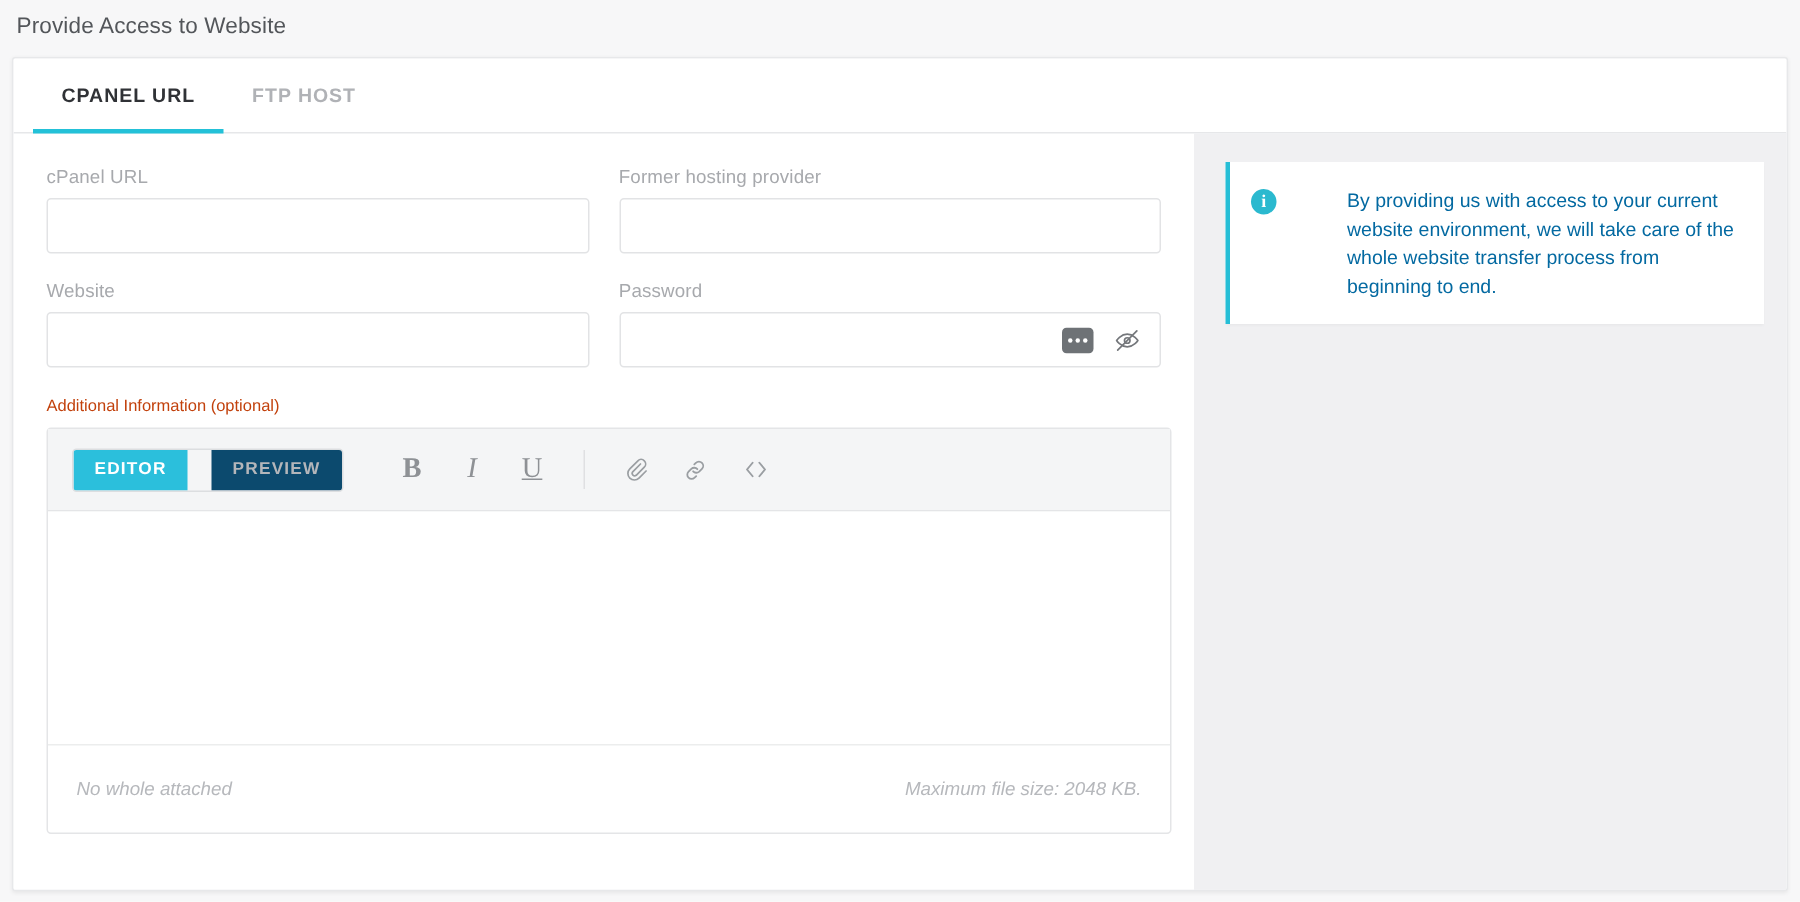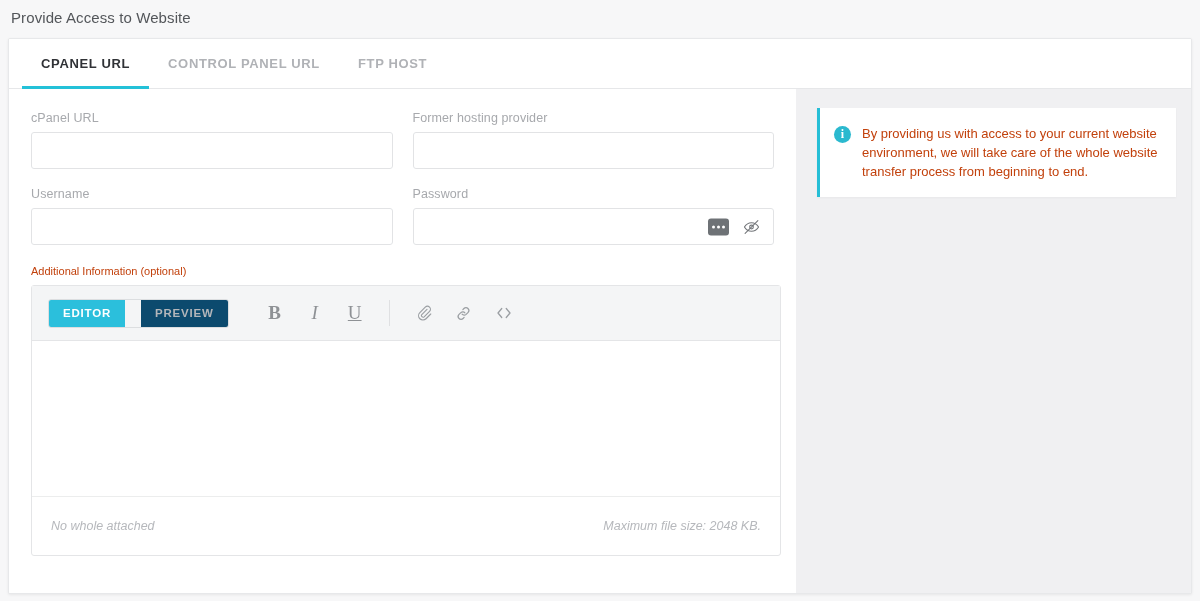--- a/index.html
+++ b/index.html
@@ -217,40 +217,38 @@
     font-family: "Liberation Serif", serif;
     font-weight: bold;
     font-size: 12px;
     line-height: 17px;
     text-align: center;
     margin-top: 2px;
   }
   .info-text {
     font-size: 13px;
     line-height: 19px;
-    color: #c2410c;
+    color: #0369a1;
+    margin-left: 36px;
   }
 </style>
 </head>
 <body>
 
 <div class="page">
 
   <div class="page-title">Provide Access to Website</div>
 
   <div class="card">
 
     <div class="tabs">
       <div class="tab active">
         <span>CPANEL URL</span>
       </div>
       <div class="tab">
-        <span>CONTROL PANEL URL</span>
-      </div>
-      <div class="tab">
         <span>FTP HOST</span>
       </div>
     </div>
 
     <div class="body">
 
       <div class="left-col">
 
         <div class="form-grid">
 
@@ -258,21 +256,21 @@
             <label class="field-label">cPanel URL</label>
             <input class="field-input" type="text" value="" style="">
           </div>
 
           <div class="field">
             <label class="field-label">Former hosting provider</label>
             <input class="field-input" type="text" value="" style="">
           </div>
 
           <div class="field">
-            <label class="field-label">Username</label>
+            <label class="field-label">Website</label>
             <input class="field-input" type="text" value="" style="">
           </div>
 
           <div class="field">
             <label class="field-label">Password</label>
             <div class="pw-wrap">
               <input class="field-input" type="password" value="" style="">
               <span class="pw-dots">
                 <i></i>
                   <i></i>

